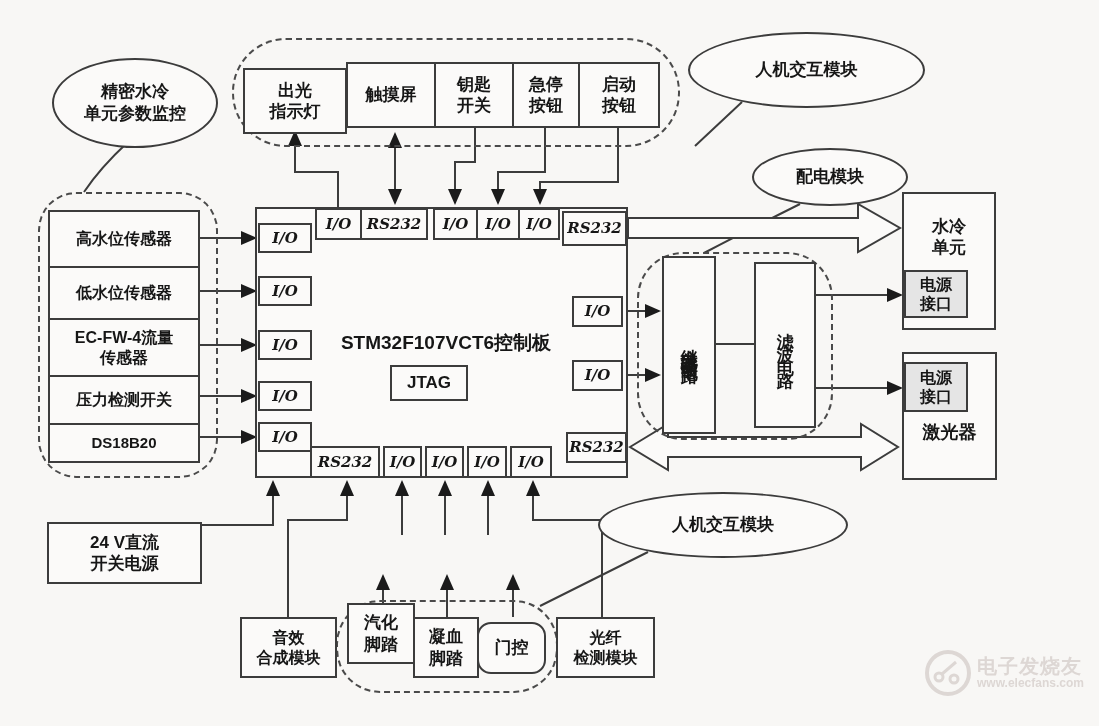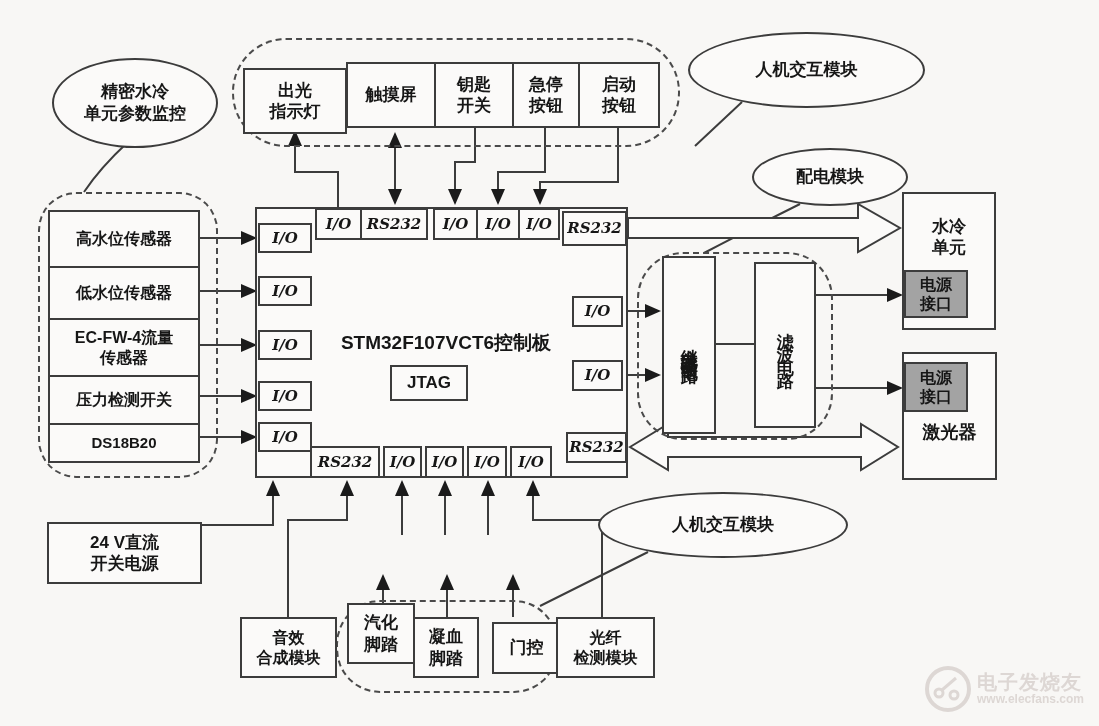--- a/index.html
+++ b/index.html
@@ -32,29 +32,29 @@
     text-align:center;font-weight:bold;font-size:17px;line-height:1.3;
     white-space:pre-line;
   }
   .vtext{
     writing-mode:vertical-lr;text-orientation:upright;
     font-size:17px;letter-spacing:3px;
   }
   .vtext.wide{letter-spacing:13px;}
   .innerbox{
     position:absolute;box-sizing:border-box;border:2px solid #3c3c3c;
-    background:#a3a3a3;display:flex;align-items:center;justify-content:center;
+    background:#e5e5e5;display:flex;align-items:center;justify-content:center;
     font-weight:bold;font-size:16px;line-height:1.2;white-space:pre-line;text-align:center;
   }
   .ctrl-title{
     position:absolute;z-index:2;font-weight:bold;font-size:19px;text-align:center;
     font-family:"Liberation Sans", sans-serif;
   }
   .watermark{
-    position:absolute;z-index:3;right:6px;bottom:6px;width:168px;height:62px;
+    position:absolute;z-index:3;right:6px;bottom:22px;width:168px;height:62px;
     color:#ddd7d4;display:flex;align-items:center;gap:6px;
   }
   .wm-text{display:flex;flex-direction:column;line-height:1.1;}
   .wm-brand{font-size:20px;font-weight:bold;letter-spacing:1px;}
   .wm-url{font-size:12px;font-weight:bold;}
 </style>
 </head>
 <body>
 
 <div class="stage">
@@ -183,21 +183,21 @@
   <div class="innerbox" style="left:904px;top:362px;width:64px;height:50px;z-index:3;">电源
 接口</div>
   <div class="ctrl-title" style="left:904px;top:420px;width:91px;font-size:18px;">激光器</div>
 
 
   <div class="dashed" style="left:336px;top:600px;width:222px;height:93px;border-radius:44px;"></div>
   <div class="box" style="left:347px;top:603px;width:68px;height:61px;">汽化
 脚踏</div>
   <div class="box" style="left:413px;top:617px;width:66px;height:61px;">凝血
 脚踏</div>
-  <div class="box" style="left:492px;top:622px;width:69px;height:52px;">门控</div>
+  <div class="box" style="left:477px;top:622px;width:69px;height:52px;border-radius:14px;">门控</div>
 
   <div class="box" style="left:240px;top:617px;width:97px;height:61px;font-size:16px;">音效
 合成模块</div>
 
   <div class="box" style="left:556px;top:617px;width:99px;height:61px;font-size:16px;">光纤
 检测模块</div>
 
   <div class="watermark">
     <svg width="46" height="46" viewBox="0 0 46 46">
       <circle cx="23" cy="23" r="21" fill="none" stroke="#ddd7d4" stroke-width="4"></circle>

